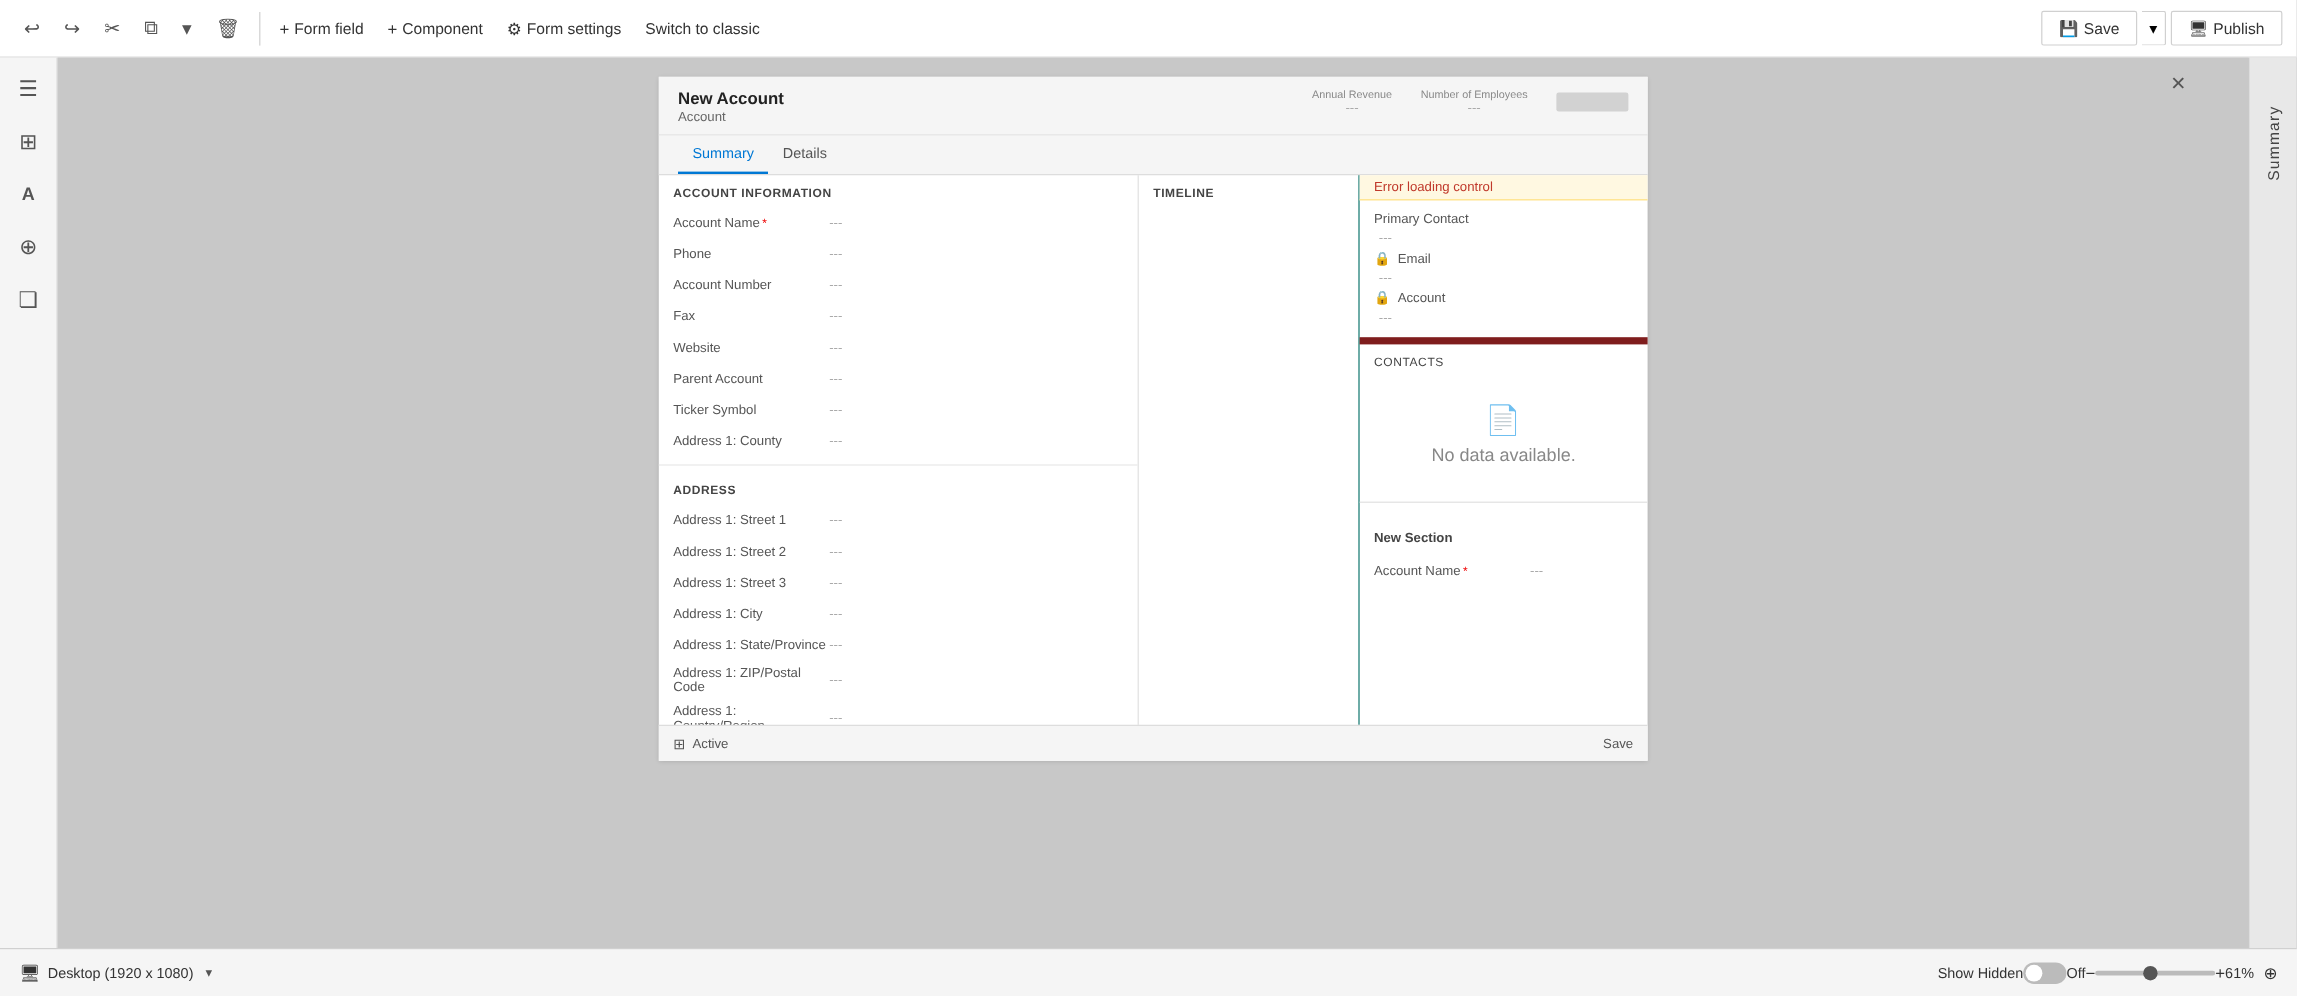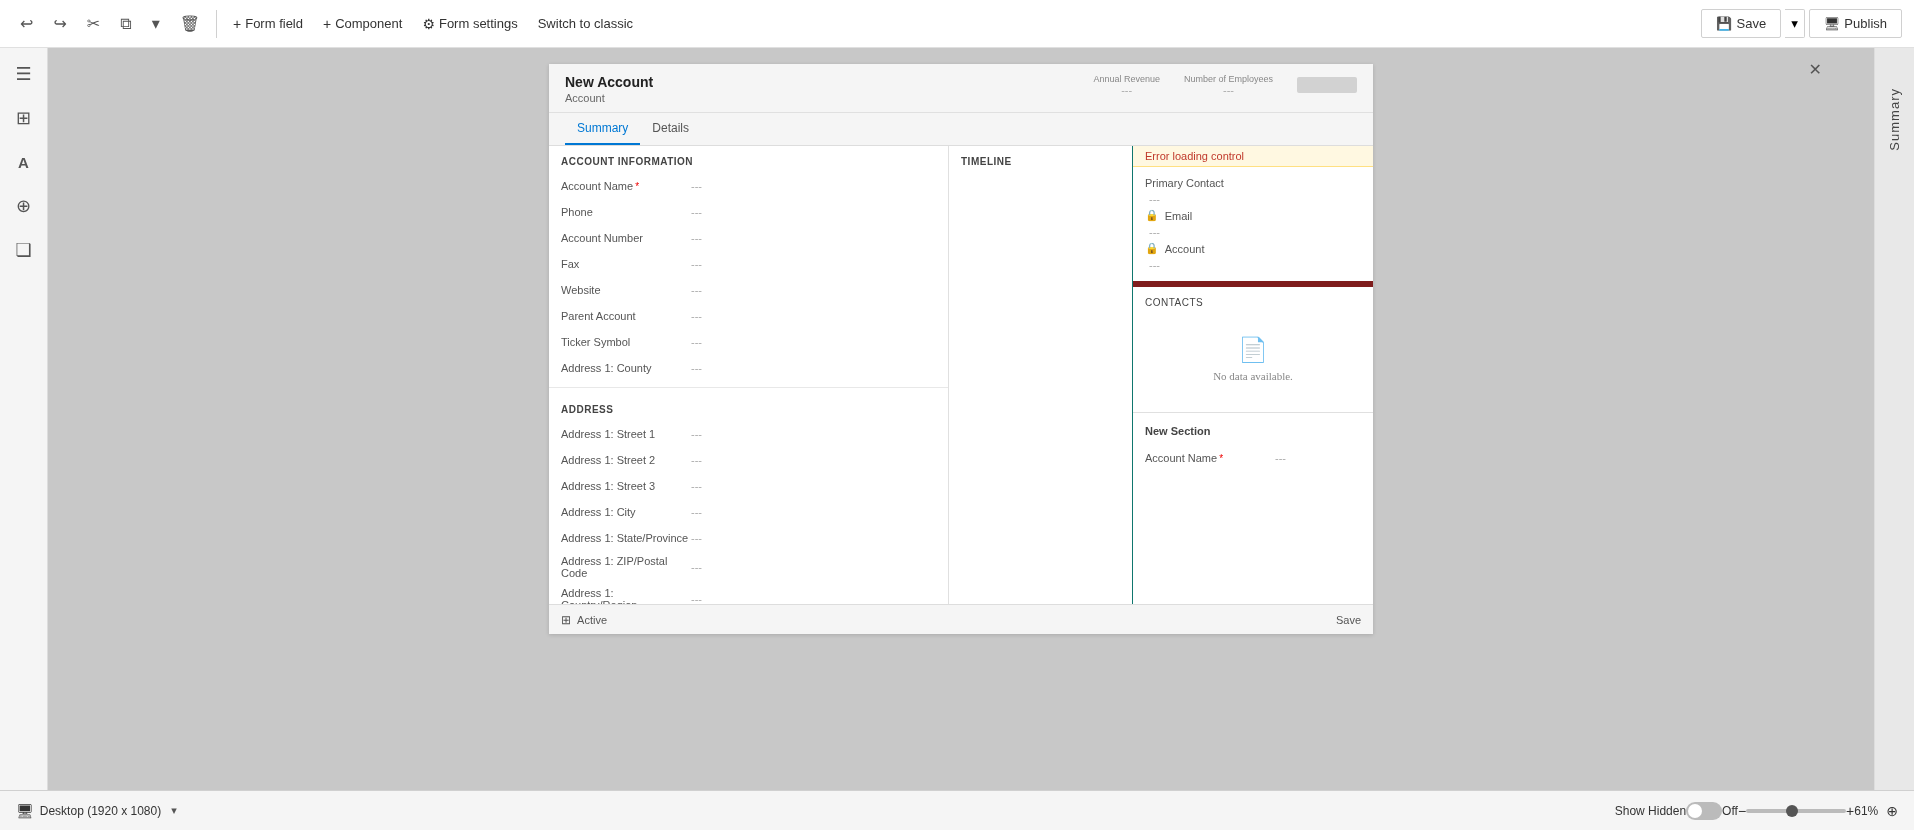--- a/index.html
+++ b/index.html
@@ -159,31 +159,31 @@
     }
     .contacts-header {
       font-size: 10px; font-weight: 400; color: #444;
       letter-spacing: 0.5px; text-transform: uppercase; margin-bottom: 8px;
     }
     .no-data-area {
       display: flex; flex-direction: column; align-items: center;
       justify-content: center; padding: 20px 0; color: #888;
     }
     .no-data-icon { font-size: 24px; margin-bottom: 6px; color: #999; }
-    .no-data-text { font-size: 11px; font-family: Liberation Serif, serif; }
+    .no-data-text { font-size: 15px; }
 
     
     .error-bar {
       background: #fff8e1; border-bottom: 1px solid #ffe082;
       padding: 4px 12px; font-size: 11px; color: #c0392b;
     }
 
     
     .new-section-area {
-      border-top: 1px solid #e0e0e0; padding: 8px 0;
+      border-top: 1px solid #e0e0e0; padding: 20px 0;
     }
     .new-section-title {
       font-size: 11px; font-weight: 600; color: #444;
       padding: 4px 12px; margin-bottom: 4px;
     }
 
     
     .bottom-bar {
       position: absolute; bottom: 0; left: 0; right: 0;
       height: 30px; background: #f5f5f5; border-top: 1px solid #ddd;

